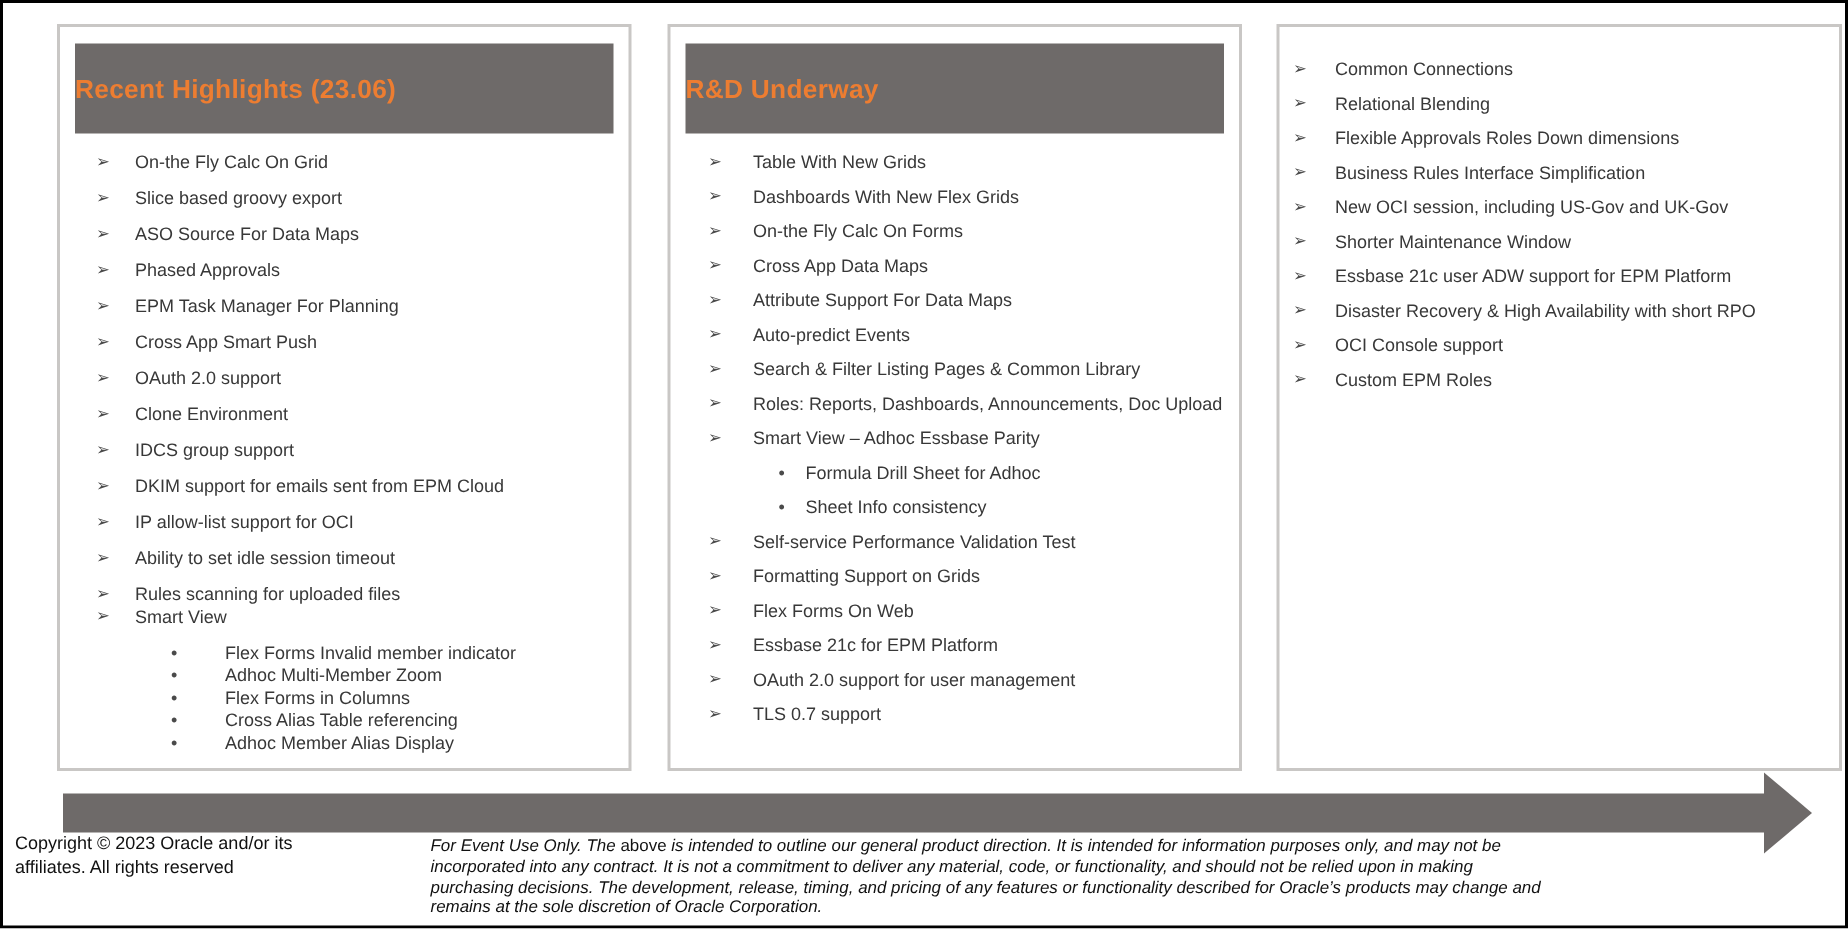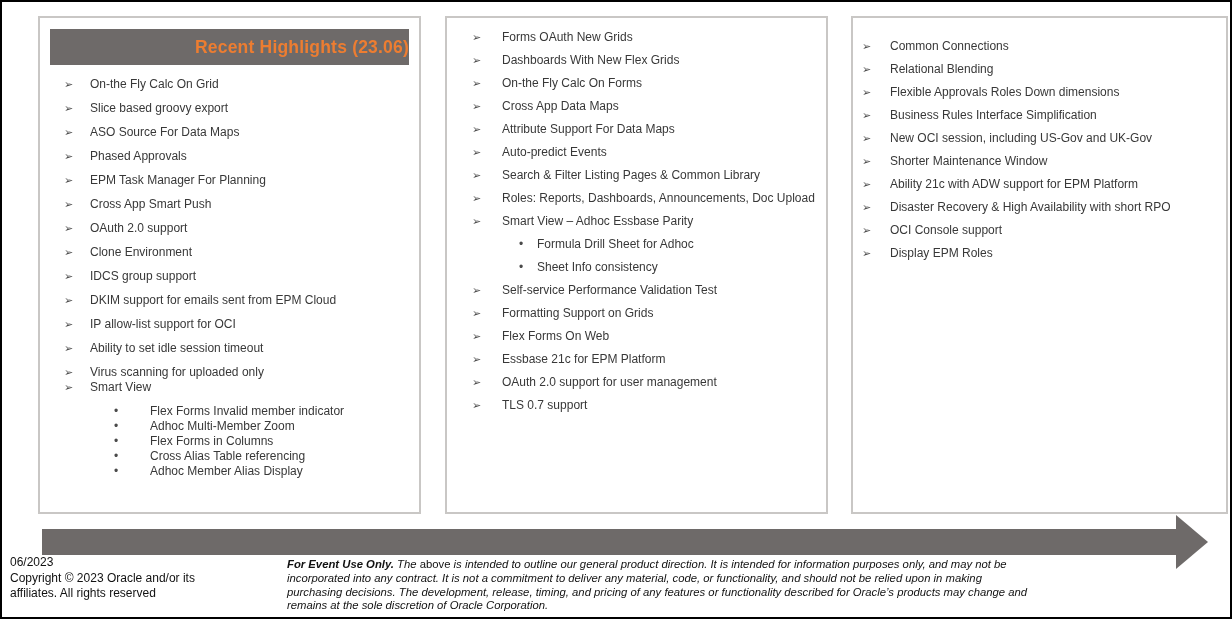--- a/index.html
+++ b/index.html
@@ -10,23 +10,23 @@
     background:#fff; border:2px solid #000; overflow:hidden;
   }
   .panel {
     position:absolute; top:14px; height:498px;
     background:#fff; border:2px solid #c9c7c5;
   }
   .panel-recent  { left:36px;  width:383px; }
   .panel-rd      { left:443px; width:383px; }
   .panel-forward { left:849px; width:377px; }
   .panel-header {
-    margin:11px 10px 0 10px; height:36px;
+    margin:11px 10px 0 10px; height:60px;
     background:#6e6a69;
-    display:flex; align-items:center; justify-content:flex-end;
+    display:flex; align-items:center; justify-content:flex-start;
   }
   .panel-title {
     color:#ed7d31; font-size:17.5px; font-weight:bold;
     letter-spacing:0.2px; white-space:nowrap;
   }
   .panel-list { margin-top:12px; }
   .panel-recent  .panel-list { padding-left:24px; padding-right:8px; }
   .panel-rd      .panel-list { padding-left:25px; padding-right:8px; }
   .panel-forward .panel-list { padding-left:9px;  padding-right:8px; margin-top:21px; }
   .li { display:flex; align-items:flex-start; color:#383838; font-size:12px; line-height:14px; }
@@ -58,21 +58,21 @@
   }
   
   .footer-left {
     position:absolute; left:8px; top:553px; width:218px;
     color:#111; font-size:12px; line-height:15.5px;
   }
   .footer-disclaimer {
     position:absolute; left:285px; top:556px; width:742px;
     color:#111; font-size:11.3px; line-height:13.8px; font-style:italic;
   }
-  .footer-disclaimer .lead { font-weight:bold; }
+  .footer-disclaimer .lead { font-weight:normal; }
   .footer-disclaimer .upright { font-style:normal; }
 </style>
 </head>
 <body>
 
 <div class="canvas">
 
   <div class="panel panel-recent">
     <div class="panel-header">
       <span class="panel-title">Recent Highlights (23.06)</span>
@@ -121,21 +121,21 @@
         <div class="li main">
           <span class="bullet">➢</span>
           <span class="txt">IP allow-list support for OCI</span>
         </div>
         <div class="li main">
           <span class="bullet">➢</span>
           <span class="txt">Ability to set idle session timeout</span>
         </div>
         <div class="li main">
           <span class="bullet">➢</span>
-          <span class="txt">Virus scanning for uploaded only</span>
+          <span class="txt">Rules scanning for uploaded files</span>
         </div>
         <div class="li main tight">
           <span class="bullet">➢</span>
           <span class="txt">Smart View</span>
         </div>
         <div class="li sub">
           <span class="bullet">•</span>
           <span class="txt">Flex Forms Invalid member indicator</span>
         </div>
         <div class="li sub">
@@ -151,24 +151,27 @@
           <span class="txt">Cross Alias Table referencing</span>
         </div>
         <div class="li sub">
           <span class="bullet">•</span>
           <span class="txt">Adhoc Member Alias Display</span>
         </div>
       </div>
   </div>
 
   <div class="panel panel-rd">
+    <div class="panel-header">
+      <span class="panel-title">R&amp;D Underway</span>
+    </div>
     <div class="panel-list">
         <div class="li main">
           <span class="bullet">➢</span>
-          <span class="txt">Forms OAuth New Grids</span>
+          <span class="txt">Table With New Grids</span>
         </div>
         <div class="li main">
           <span class="bullet">➢</span>
           <span class="txt">Dashboards With New Flex Grids</span>
         </div>
         <div class="li main">
           <span class="bullet">➢</span>
           <span class="txt">On-the Fly Calc On Forms</span>
         </div>
         <div class="li main">
@@ -251,40 +254,39 @@
         <div class="li main">
           <span class="bullet">➢</span>
           <span class="txt">New OCI session, including US-Gov and UK-Gov</span>
         </div>
         <div class="li main">
           <span class="bullet">➢</span>
           <span class="txt">Shorter Maintenance Window</span>
         </div>
         <div class="li main">
           <span class="bullet">➢</span>
-          <span class="txt">Ability 21c with ADW support for EPM Platform</span>
+          <span class="txt">Essbase 21c user ADW support for EPM Platform</span>
         </div>
         <div class="li main">
           <span class="bullet">➢</span>
           <span class="txt">Disaster Recovery &amp; High Availability with short RPO</span>
         </div>
         <div class="li main">
           <span class="bullet">➢</span>
           <span class="txt">OCI Console support</span>
         </div>
         <div class="li main">
           <span class="bullet">➢</span>
-          <span class="txt">Display EPM Roles</span>
+          <span class="txt">Custom EPM Roles</span>
         </div>
       </div>
   </div>
 
   <div class="arrow-bar"></div>
   <div class="arrow-head"></div>
 
   <div class="footer-left">
-    <div>06/2023</div>
     <div>Copyright © 2023 Oracle and/or its affiliates. All rights reserved</div>
   </div>
 
   <div class="footer-disclaimer"><span class="lead">For Event Use Only.</span><span>  The </span><span class="upright">above</span><span> is intended to outline our general product direction. It is intended for information purposes only, and may not be incorporated into any contract. It is not a commitment to deliver any material, code, or functionality, and should not be relied upon in making purchasing decisions. The development, release, timing, and pricing of any features or functionality described for Oracle’s products may change and remains at the sole discretion of Oracle Corporation.</span></div>
 
 </div>
 
 </body></html>

